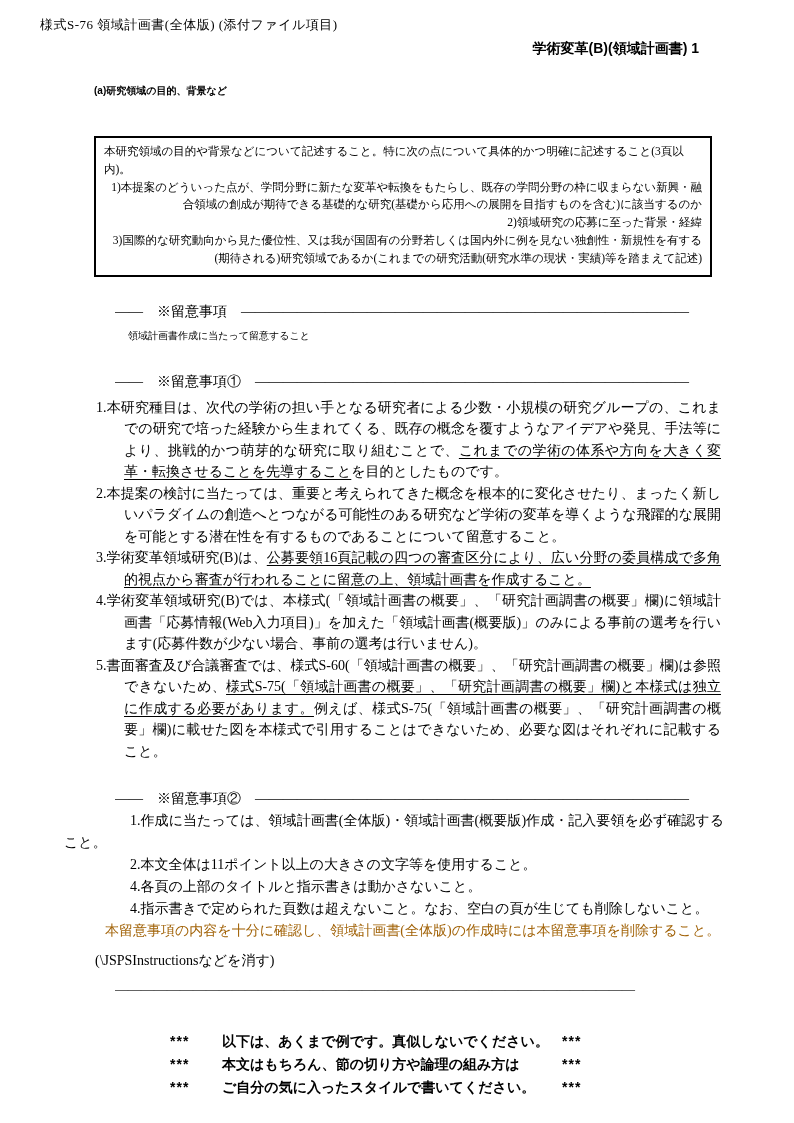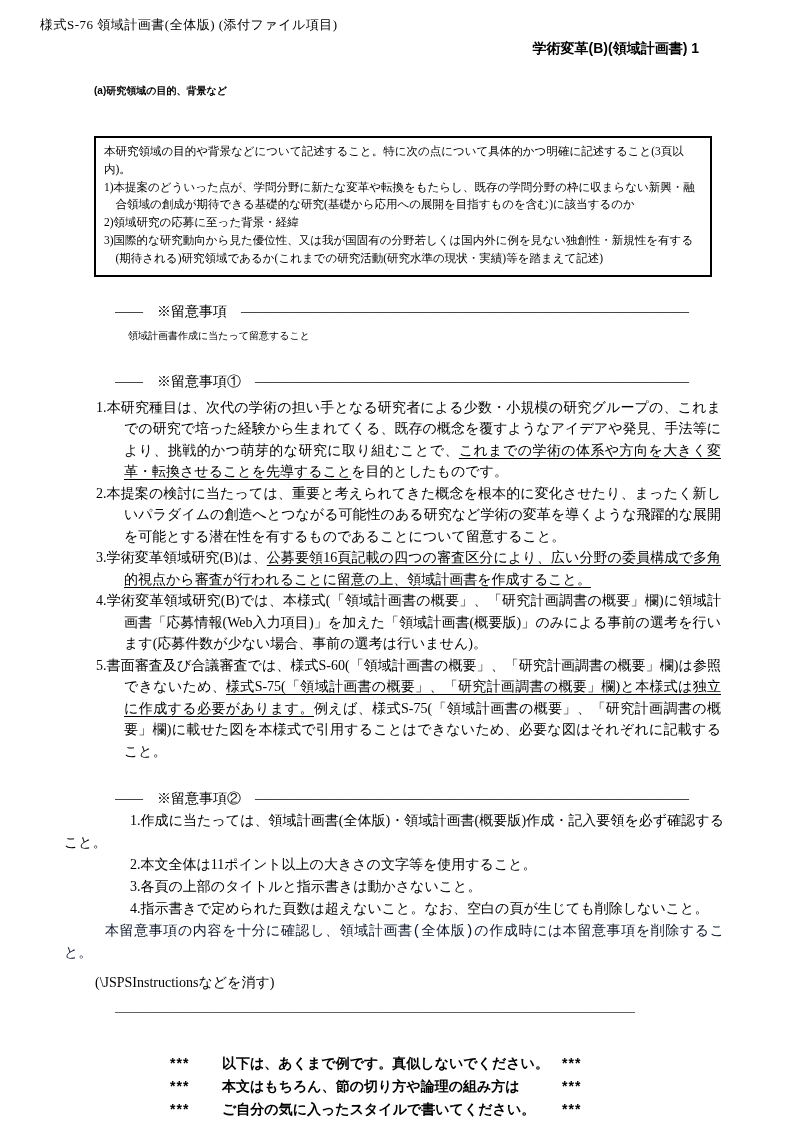--- a/index.html
+++ b/index.html
@@ -20,21 +20,21 @@
   .content { margin:0 24px; }
 
   .section-title {
     margin:26px 0 8px 30px; font-weight:bold; font-size:10px;
   }
 
   .instruction-box {
     margin-left:30px; width:618px; border:2px solid #000;
     padding:5px 8px 7px 8px; font-size:11.5px; line-height:1.55;margin-top:38px;
   }
-  .instruction-box .box-item { padding-left:1em; text-indent:-1em; }
+  .instruction-box .box-item { padding-left:1em; text-indent:-1em;text-align:right; }
 
   .notice-rule { margin:24px 0 0 51px; font-size:14px; line-height:22px; white-space:nowrap; overflow:hidden; }
   .notice-subtitle { margin:2px 0 0 64px; font-size:10px; line-height:22px; }
 
   .notice1-items { margin:4px 0 0 32px; width:625px; }
   .n1-item { font-size:14px; line-height:21.5px; padding-left:2em; text-indent:-2em; text-align:justify; }
   .u { text-decoration:underline; text-underline-offset:3px; }
 
   .notice2-items { margin-top:0; width:660px; }
   .n2-item { font-size:14px; line-height:22px; text-indent:66px; text-align:justify; }
@@ -80,25 +80,25 @@
       <p class="n1-item"><span>2.本提案の検討に当たっては、重要と考えられてきた概念を根本的に変化させたり、まったく新しいパラダイムの創造へとつながる可能性のある研究など学術の変革を導くような飛躍的な展開を可能とする潜在性を有するものであることについて留意すること。</span></p>
       <p class="n1-item"><span>3.学術変革領域研究(B)は、</span><span class="u">公募要領16頁記載の四つの審査区分により、広い分野の委員構成で多角的視点から審査が行われることに留意の上、領域計画書を作成すること。</span></p>
       <p class="n1-item"><span>4.学術変革領域研究(B)では、本様式(「領域計画書の概要」、「研究計画調書の概要」欄)に領域計画書「応募情報(Web入力項目)」を加えた「領域計画書(概要版)」のみによる事前の選考を行います(応募件数が少ない場合、事前の選考は行いません)。</span></p>
       <p class="n1-item"><span>5.書面審査及び合議審査では、様式S-60(「領域計画書の概要」、「研究計画調書の概要」欄)は参照できないため、</span><span class="u">様式S-75(「領域計画書の概要」、「研究計画調書の概要」欄)と本様式は独立に作成する必要があります。</span><span>例えば、様式S-75(「領域計画書の概要」、「研究計画調書の概要」欄)に載せた図を本様式で引用することはできないため、必要な図はそれぞれに記載すること。</span></p>
     </div>
 
     <div class="notice-rule" style="margin-top:26px">――　※留意事項②　―――――――――――――――――――――――――――――――</div>
     <div class="notice2-items">
       <p class="n2-item">1.作成に当たっては、領域計画書(全体版)・領域計画書(概要版)作成・記入要領を必ず確認すること。</p>
       <p class="n2-item">2.本文全体は11ポイント以上の大きさの文字等を使用すること。</p>
-      <p class="n2-item">3.各頁の上部のタイトルと指示書きは動かさないこと。</p>
+      <p class="n2-item">4.各頁の上部のタイトルと指示書きは動かさないこと。</p>
       <p class="n2-item">4.指示書きで定められた頁数は超えないこと。なお、空白の頁が生じても削除しないこと。</p>
     </div>
 
-    <p class="warning" style="color: #0f172a; font-family: Liberation Mono, monospace;">本留意事項の内容を十分に確認し、領域計画書(全体版)の作成時には本留意事項を削除すること。</p>
+    <p class="warning" style="color: #a16207;">本留意事項の内容を十分に確認し、領域計画書(全体版)の作成時には本留意事項を削除すること。</p>
     <div class="delete-note">(\JSPSInstructionsなどを消す)</div>
     <div class="separator">――――――――――――――――――――――――――――――――――――――――</div>
 
     <div class="footer-block sans">
       <div class="footer-row">
         <span class="mk">***</span>
         <span>以下は、あくまで例です。真似しないでください。</span>
         <span class="mk">***</span>
       </div>
       <div class="footer-row">

